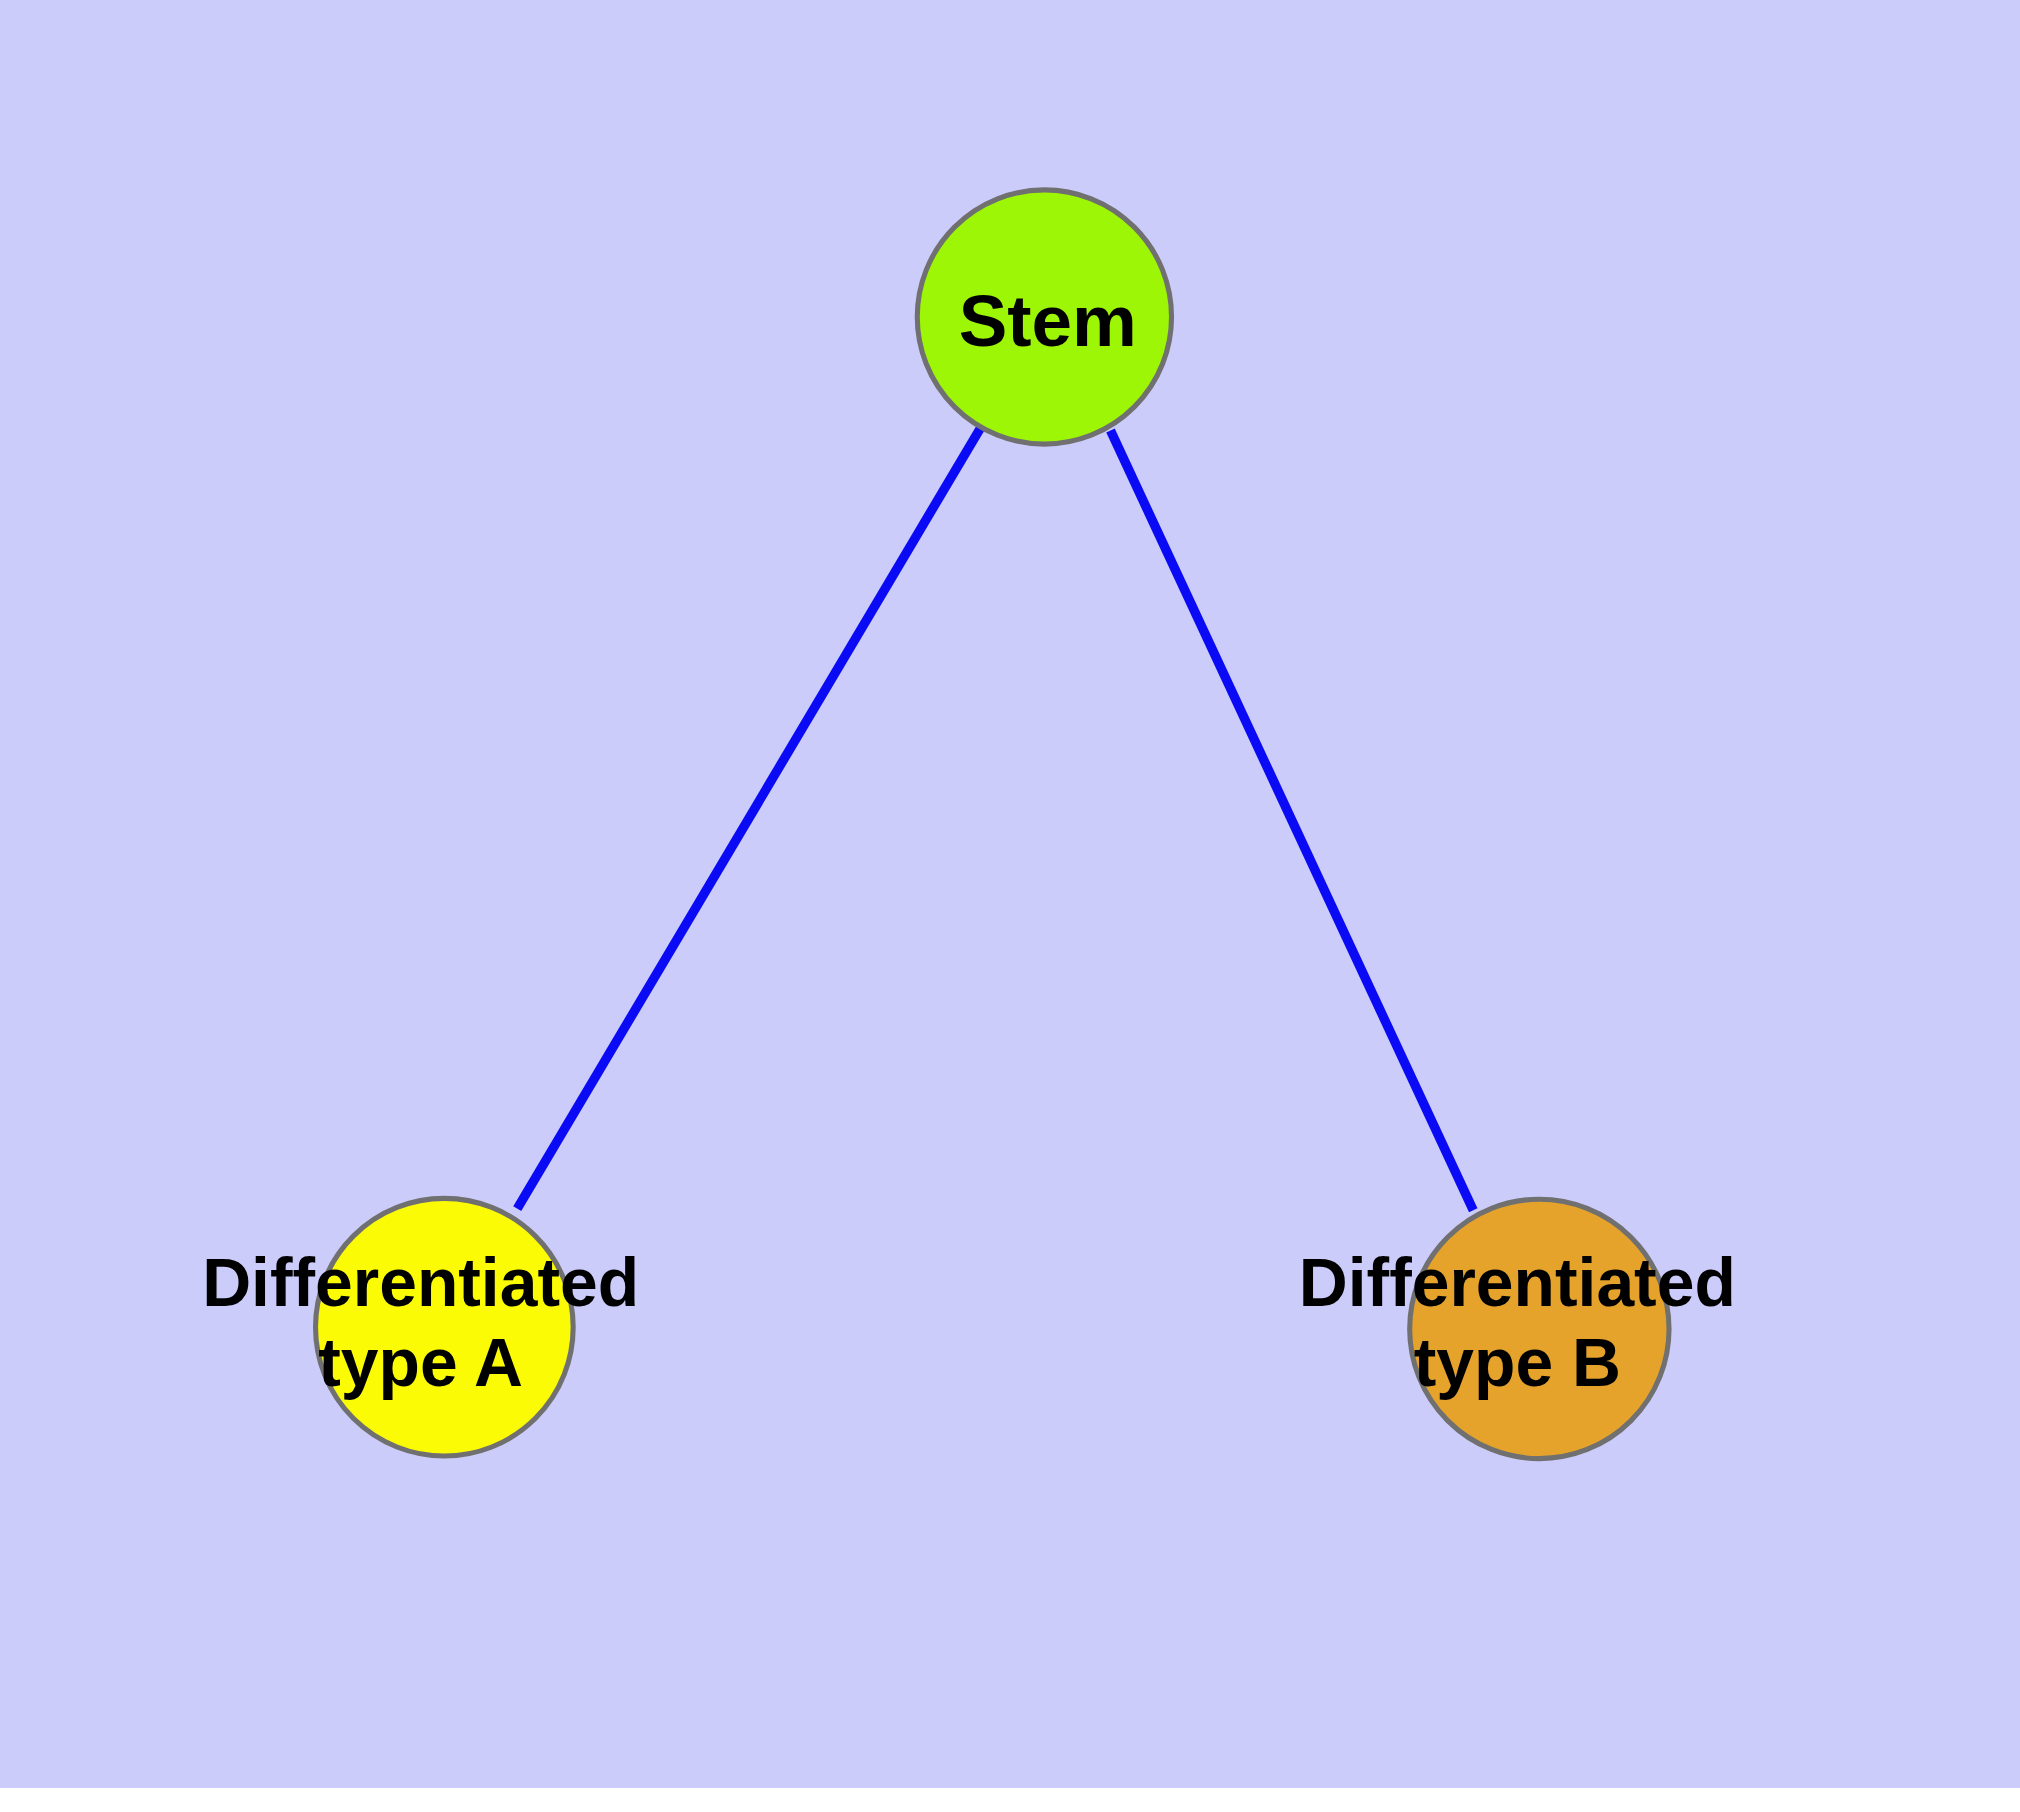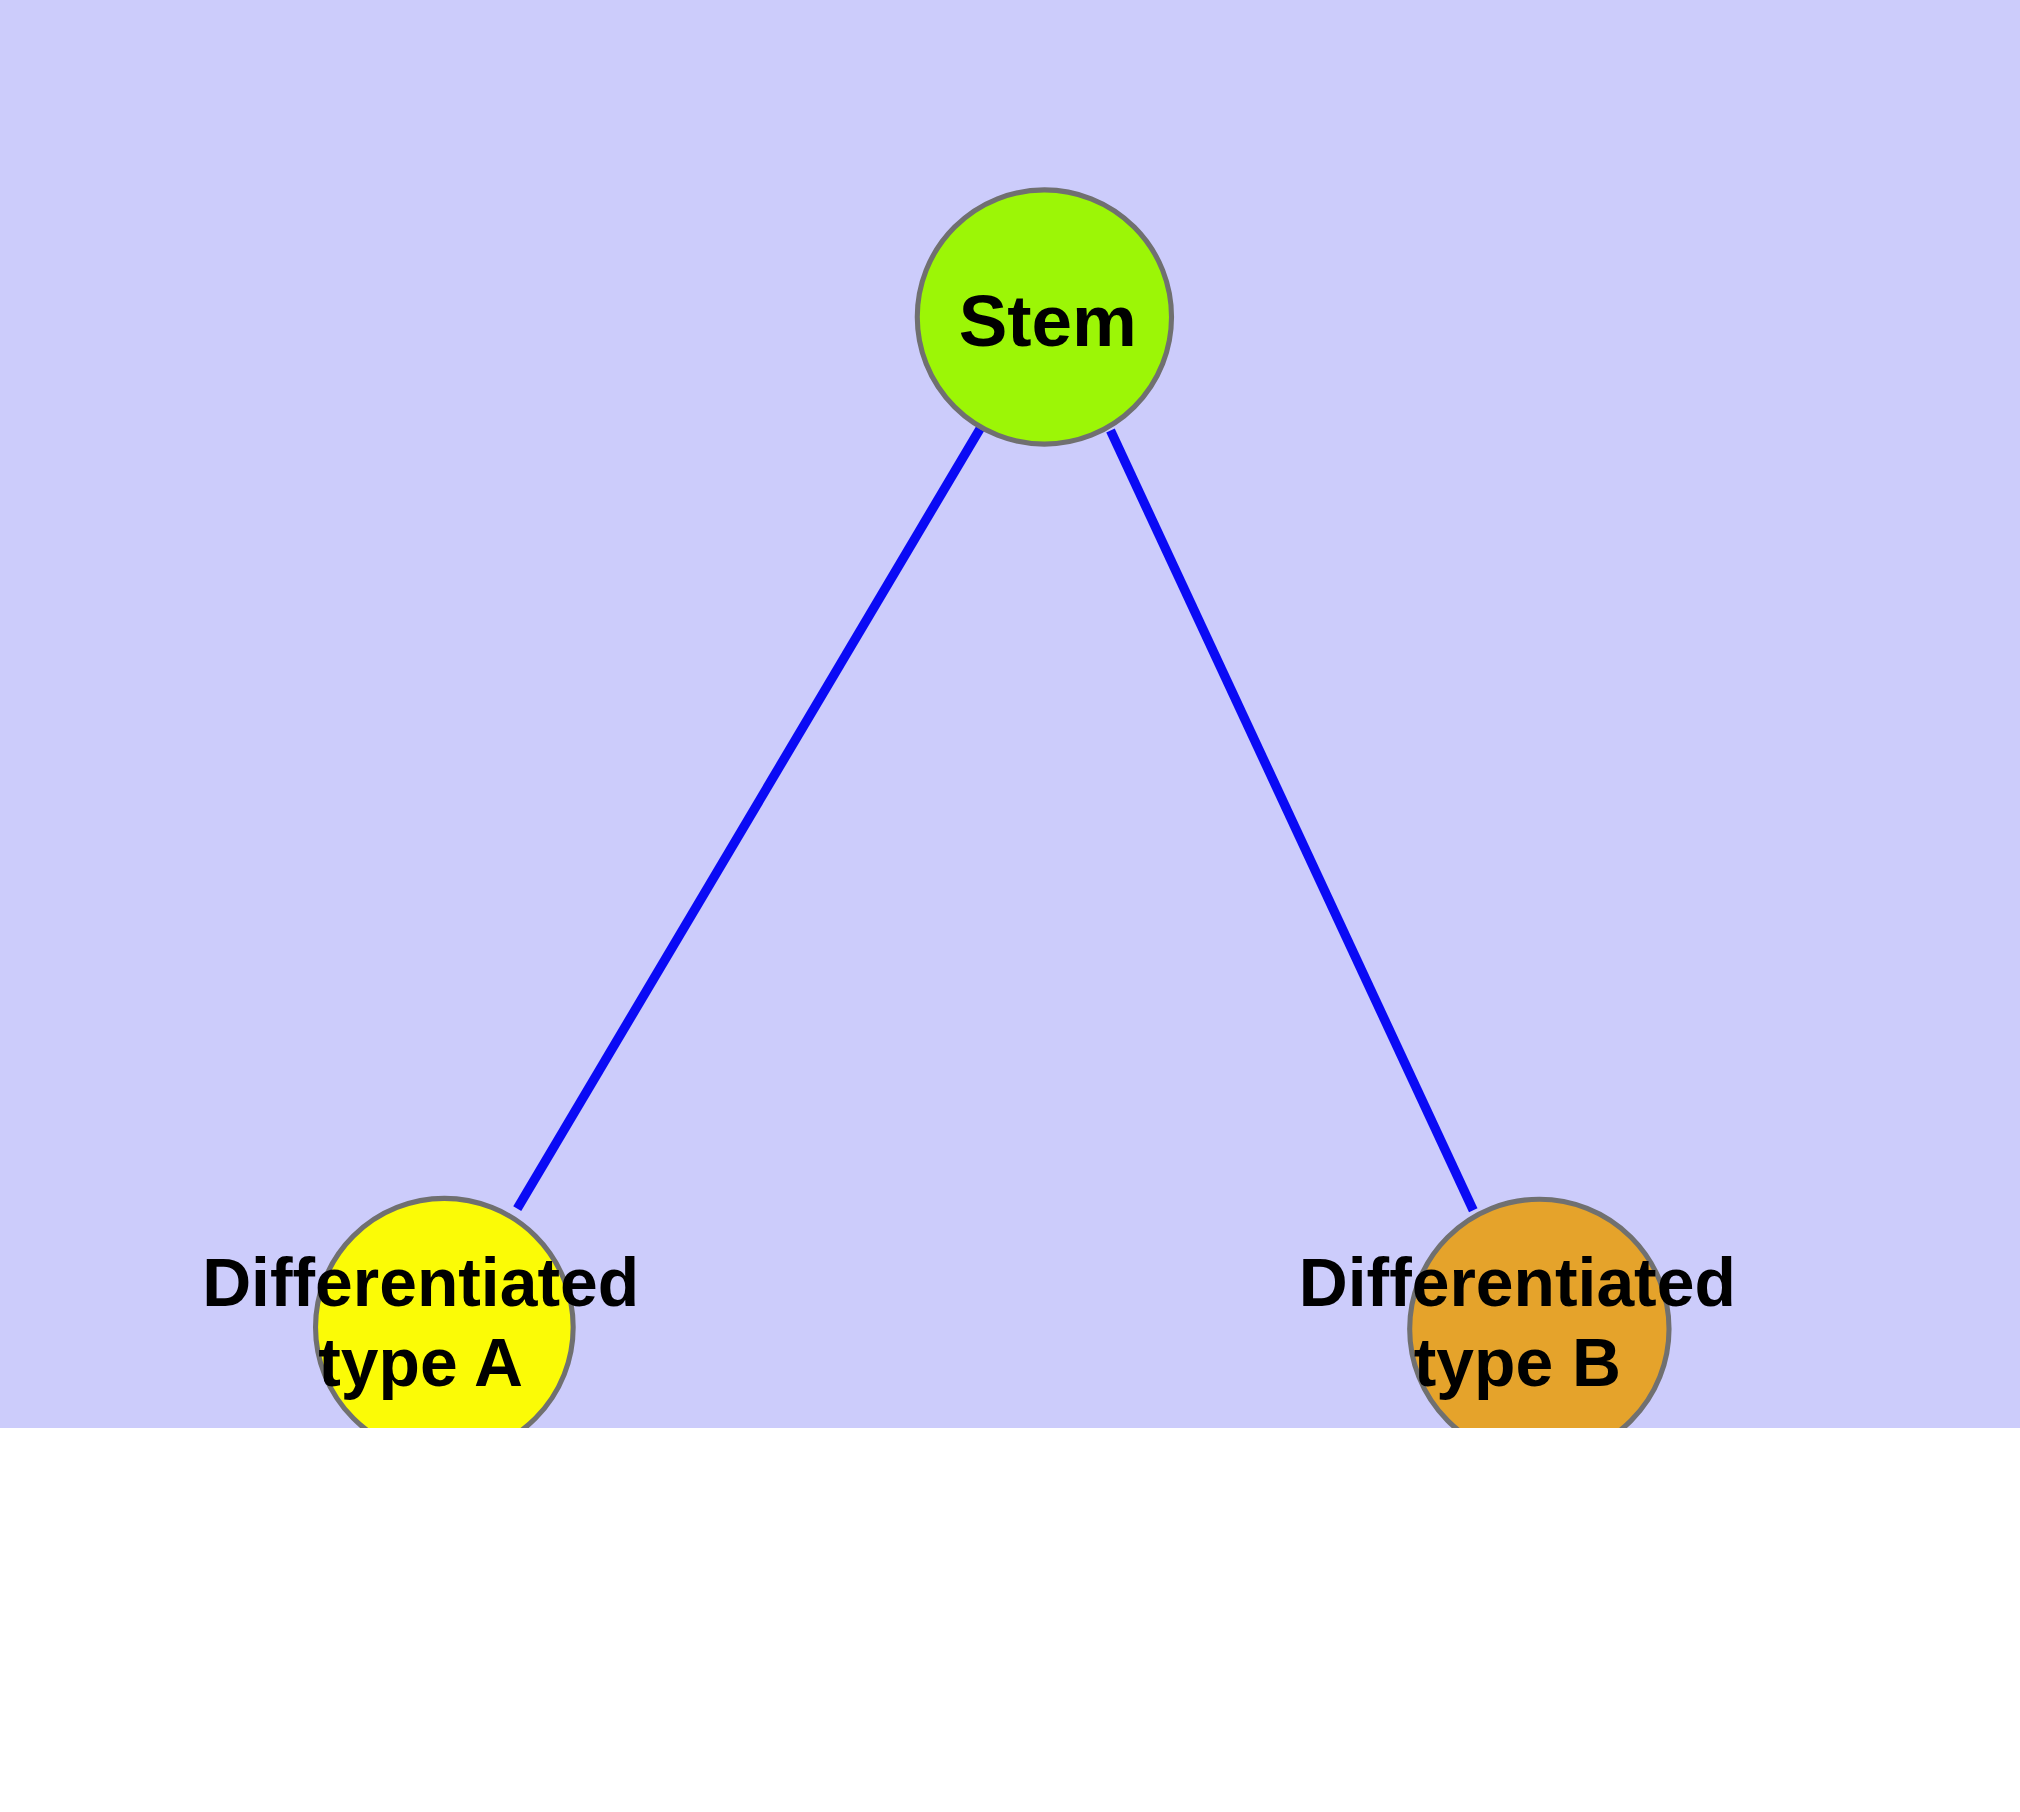--- a/index.html
+++ b/index.html
@@ -33,21 +33,21 @@
     font-weight: bold;
     fill: #000000;
     stroke: none;
     text-anchor: middle;
     dominant-baseline: middle;
   }
 </style>
 </head>
 <body>
 
-<div id="stage" style="width: 2021px; height: 1428px;">
+<div id="stage" style="width: 2021px; height: 1788px;">
 
   <div id="canvas-bg" style="width: 2021px; height: 1812px; background: rgb(204, 204, 251);"></div>
 
   <svg id="graph-svg" viewBox="0 0 2384 2138" xmlns="http://www.w3.org/2000/svg" style="width: 2021px; height: 1812px;">
 
     <rect id="bg-rect" x="0" y="0" width="2384" height="2138" fill="#ccccfb"></rect>
 
     <g id="edges-group">
       <line id="edge-0" stroke-linecap="butt" x1="1156" y1="506" x2="610" y2="1426" stroke="#0a0af5" stroke-width="11"></line>
       <line id="edge-1" stroke-linecap="butt" x1="1310" y1="508" x2="1738" y2="1428" stroke="#0a0af5" stroke-width="11"></line>

